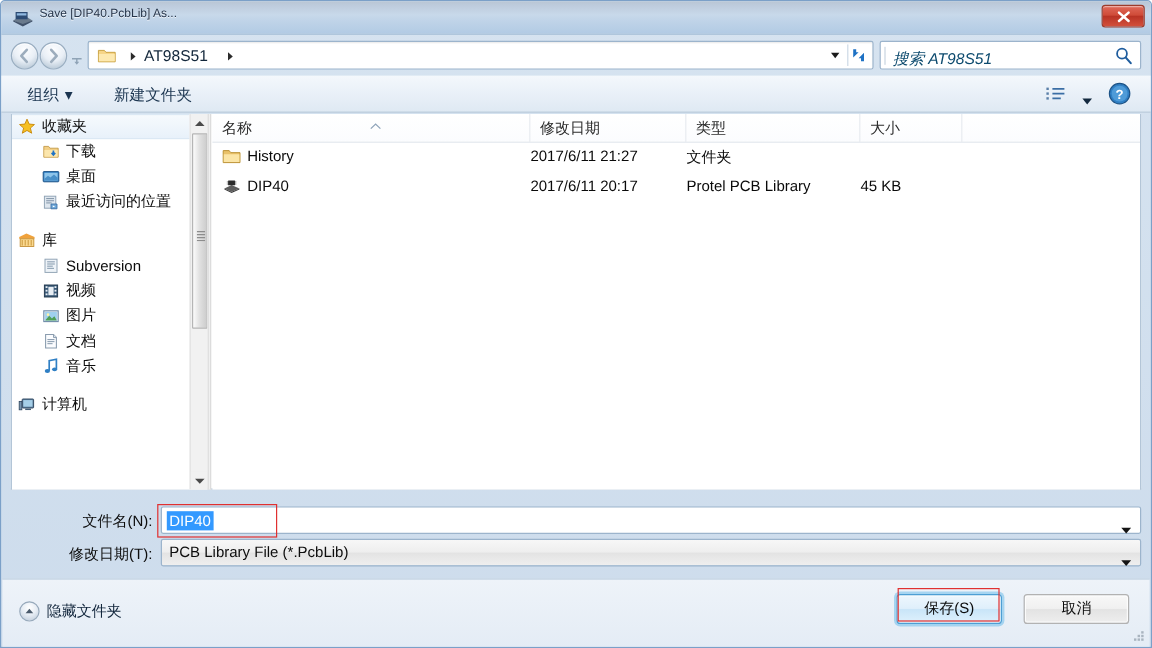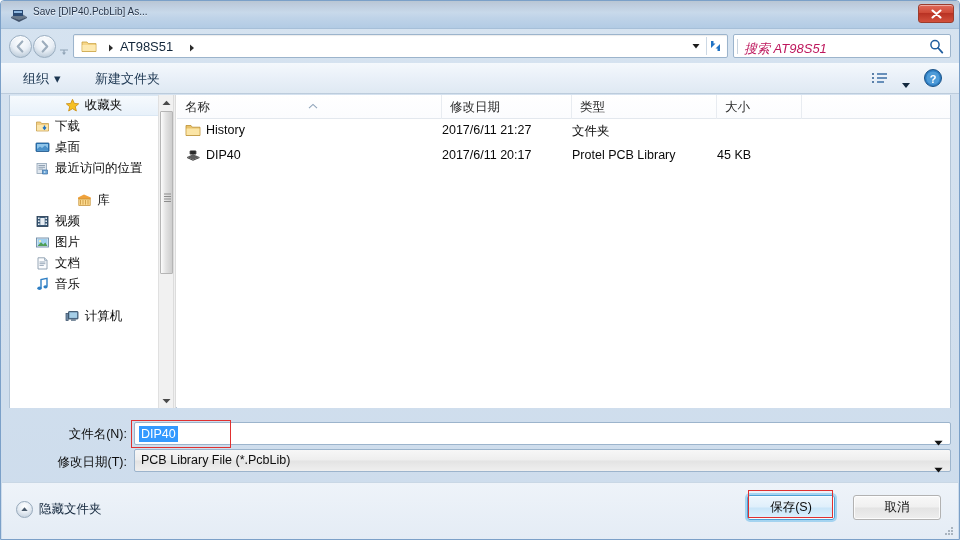--- a/index.html
+++ b/index.html
@@ -109,21 +109,21 @@
     border: 1px solid #9cb4cc;
     border-radius: 2px;
   }
   #search-sep {
     position: absolute; left: 3px; top: 4px;
     width: 1px; height: 15px;
     background: #c9d4df;
   }
   #search-placeholder {
     position: absolute; left: 10px; top: 5px;
-    font-size: 13px; font-style: italic; color: #be185d;
+    font-size: 13px; font-style: italic; color: #0c4a6e;
     white-space: nowrap;
   }
   #search-icon { position: absolute; right: 5px; top: 3px; cursor: pointer; }
 
   
   #commandbar {
     position: absolute; left: 0; top: 62px;
     width: 958px; height: 31px;
     background: linear-gradient(to bottom, #f4f8fc 0%, #e9f0f8 50%, #dfe9f3 100%);
     border-bottom: 1px solid #bcccdc;
@@ -176,21 +176,21 @@
     color: #0d0d0d;
     white-space: nowrap;
     cursor: pointer;
     display: flex; align-items: center;
   }
   .nav-item .ico {
     width: 17px; height: 16px; margin-right: 4px;
     flex: 0 0 17px;
     display: flex; align-items: center; justify-content: center;
   }
-  .nav-item.group { padding-left: 18px; font-weight: normal; justify-content: center; }
+  .nav-item.group { padding-left: 4px; font-weight: normal; }
   .nav-item.child { padding-left: 24px; }
   .nav-item.selected {
     background: linear-gradient(to bottom, #f6fafd 0%, #e8f1fa 100%);
     border-top: 1px solid #dbe8f4;
     border-bottom: 1px solid #dbe8f4;
   }
   .nav-gap { height: 11px; }
 
   #sidebar-scroll {
     position: absolute; right: 0; top: 0;
@@ -548,20 +548,29 @@
           <span class="ico">
             <svg width="15" height="15" viewBox="0 0 15 15">
               <path d="M1 4.5 L7 1.5 L13.8 4.5 L13.8 6 L1 6 Z" fill="#f0a23c"></path>
               <rect x="1.8" y="6" width="11.4" height="6.4" fill="#fbd98f" stroke="#c08a2e" stroke-width="0.7"></rect>
               <path d="M3.5 7 L3.5 11.6 M6 7 L6 11.6 M8.5 7 L8.5 11.6 M11 7 L11 11.6" stroke="#c08a2e" stroke-width="0.7"></path>
             </svg>
           </span>
           <span>库</span>
         </div>
 
+        <div class="nav-item child">
+          <span class="ico">
+            <svg width="15" height="15" viewBox="0 0 15 15">
+              <rect x="2.5" y="2" width="10" height="11" fill="#eef3f8" stroke="#8fa2b4" stroke-width="0.8"></rect>
+              <path d="M4.3 4.2 L10.7 4.2 M4.3 6 L10.7 6 M4.3 7.8 L9 7.8 M4.3 9.6 L10 9.6" stroke="#7e93a8" stroke-width="0.8"></path>
+            </svg>
+          </span>
+          <span>Subversion</span>
+        </div>
 
         <div class="nav-item child">
           <span class="ico">
             <svg width="15" height="15" viewBox="0 0 15 15">
               <rect x="2" y="2.5" width="11" height="10" fill="#3a5a78" stroke="#23394f" stroke-width="0.8"></rect>
               <g fill="#e8eef4">
                 <rect x="3" y="3.5" width="1.6" height="1.5"></rect>
                   <rect x="3" y="6.5" width="1.6" height="1.5"></rect>
                   <rect x="3" y="9.5" width="1.6" height="1.5"></rect>
                 <rect x="10.4" y="3.5" width="1.6" height="1.5"></rect>

